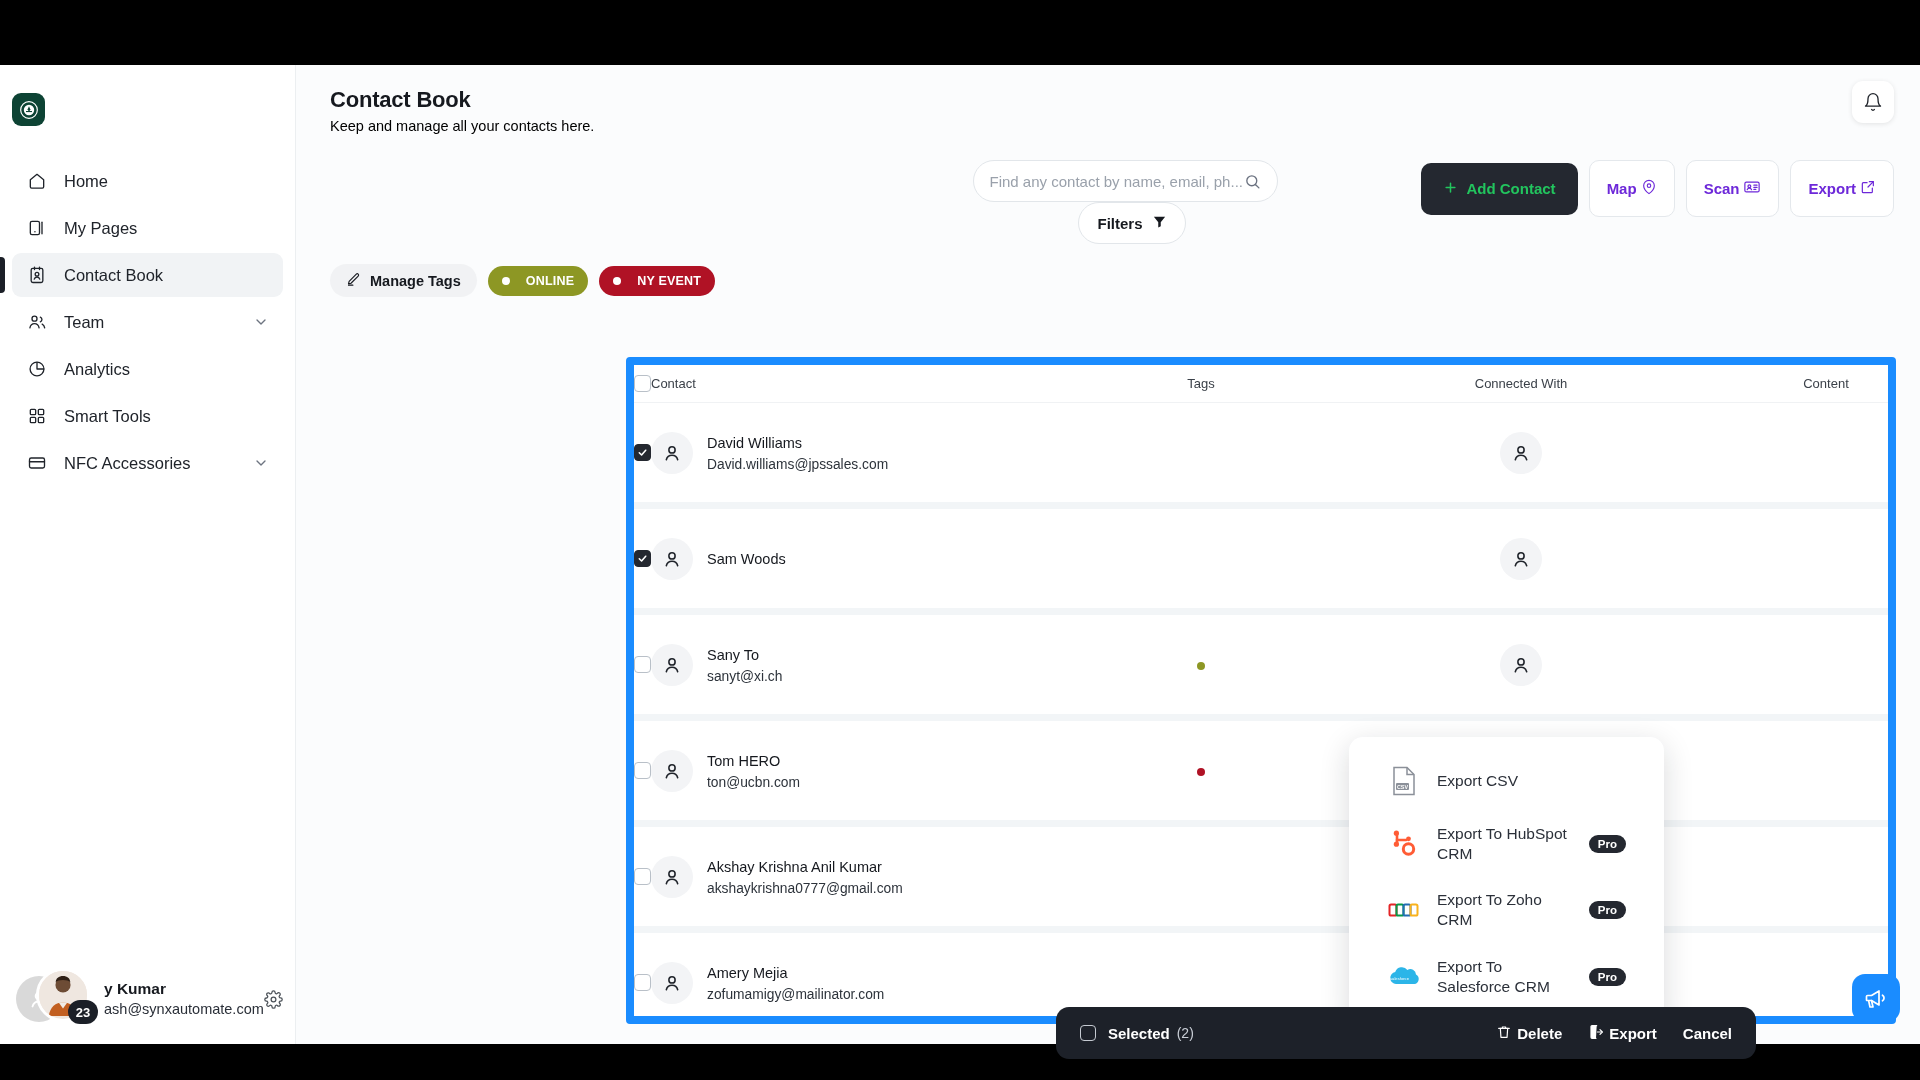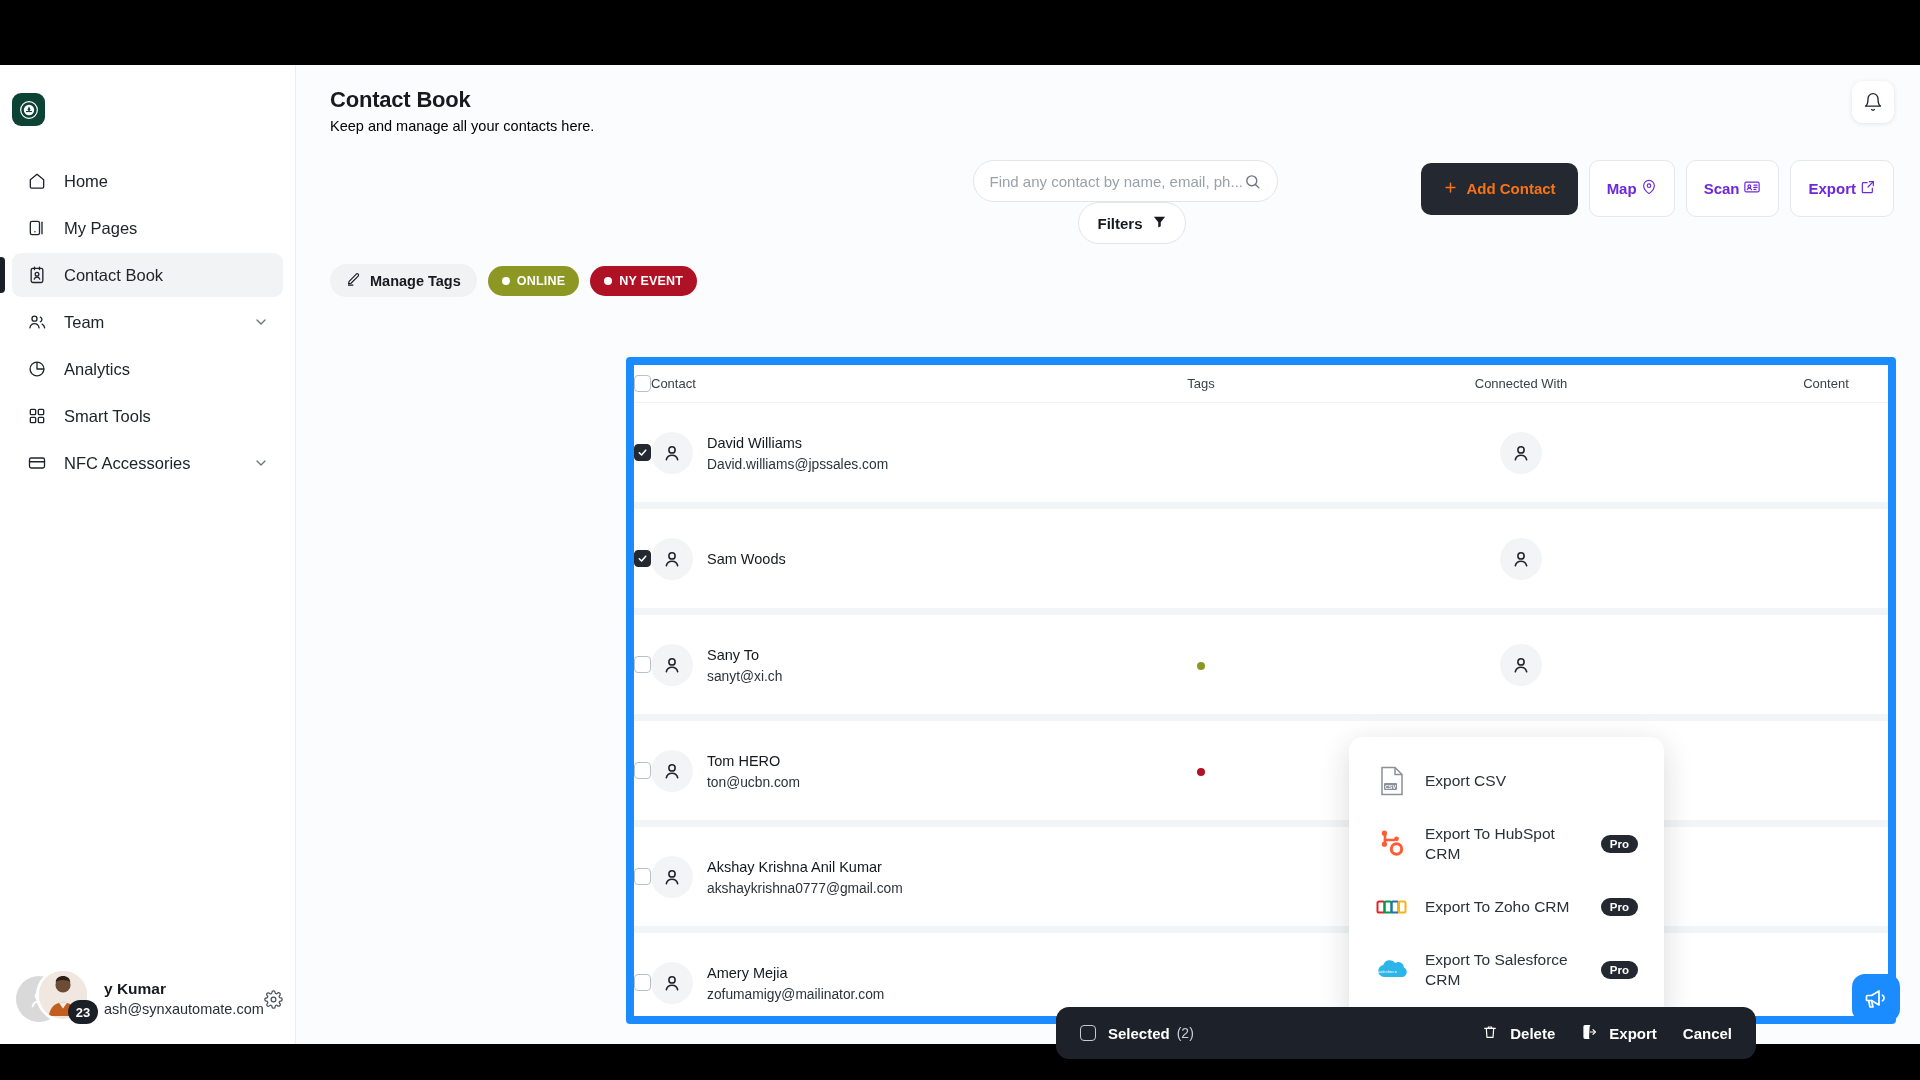--- a/index.html
+++ b/index.html
@@ -91,36 +91,36 @@
   }
   .search input::placeholder { color:#9aa1ab; }
   .search .s-ico { color:#6b7280; display:flex; }
   .filters {
     margin-left:14px; height:42px; padding:0 18px; border:1px solid #e2e6ea;
     border-radius:22px; background:#fff; display:flex; align-items:center; gap:9px;
     font-size:15px; font-weight:600; color:#16191f; cursor:pointer;
   }
   .head-actions { position:absolute; right:26px; top:26px; display:flex; align-items:center; gap:11px; }
   .btn-dark {
-    height:52px; padding:16px 22px; background:#242830; color:#f97316; border-radius:10px;
+    height:52px; padding:16px 22px; background:#242830; color:#22c55e; border-radius:10px;
     display:flex; align-items:center; gap:8px; font-size:15px; font-weight:700; cursor:pointer;
   }
   .btn-light {
     height:57px; padding:0 17px; background:#fff; border:1px solid #e4e8ec; border-radius:10px;
     display:flex; align-items:center; gap:4px; font-size:15px; font-weight:600; color:#6d28d9; cursor:pointer;
   }
 
   .tagsbar { display:flex; align-items:center; gap:11px; padding: 20px 0 0 34px; }
   .manage-tags {
     height:33px; padding:0 16px; border-radius:17px; background:#f1f2f4;
     display:flex; align-items:center; gap:9px; font-size:14.5px; font-weight:700; color:#16191f; cursor:pointer;
   }
   .tag-pill {
     height:30px; padding:0 14px; border-radius:15px; color:#fff;
-    display:flex; align-items:center; gap:7px; font-size:12.5px; font-weight:700; letter-spacing:.2px; cursor:pointer;
+    display:flex; align-items:center; gap:16px; font-size:12.5px; font-weight:700; letter-spacing:.2px; cursor:pointer;
   }
   .tag-dot { width:8px; height:8px; border-radius:50%; background:#fff; }
 
   
   .table-outline {
     position:absolute; left:330px; top:292px; right:24px; bottom:20px;
     border:8px solid #1a8cff; border-radius:4px; overflow:hidden; background:#fff;
   }
   .table-inner { width:100%; height:100%; background:#fff; position:relative; overflow:hidden; }
 
@@ -152,21 +152,21 @@
     display:flex; align-items:center; justify-content:center; color:#20242b; flex:0 0 42px;
   }
   .c-name { font-size:14.5px; font-weight:400; color:#16191f; }
   .c-mail { font-size:13.8px; color:#2d333b; margin-top:5px; }
   .tagdot { width:8px; height:8px; border-radius:50%; display:inline-block; }
 
   
   .export-menu {
     position:absolute; left:1053px; top:672px; width:315px;
     background:#fff; border-radius:14px; box-shadow:0 8px 30px rgba(18,22,28,.16);
-    padding:14px 4px; z-index:40;
+    padding:14px 16px; z-index:40;
   }
   .em-item {
     display:flex; align-items:center; gap:16px; padding:13px 22px; cursor:pointer;
   }
   .em-ico { width:34px; height:34px; display:flex; align-items:center; justify-content:center; flex:0 0 34px; }
   .em-label { font-size:15.5px; color:#2b3039; line-height:1.3; }
   .pro {
     margin-left:auto; background:#242830; color:#fff; font-size:11.5px; font-weight:700;
     border-radius:10px; padding:3px 9px; flex:0 0 auto;
   }
@@ -177,21 +177,21 @@
     position:absolute; left:760px; top:942px; width:700px; height:52px;
     background:#1d2129; border-radius:13px; display:flex; align-items:center;
     padding:0 24px; color:#fff; z-index:50;
   }
   .sel-cb {
     width:16px; height:16px; border-radius:4px; border:1.6px solid #c5cad1; margin-right:12px;
   }
   .sel-label { font-size:15px; font-weight:700; }
   .sel-count { font-size:14px; color:#c9ced6; margin-left:7px; }
   .sel-actions { margin-left:auto; display:flex; align-items:center; gap:26px; }
-  .sel-act { display:flex; align-items:center; gap:12px; font-size:15px; font-weight:700; cursor:pointer; }
+  .sel-act { display:flex; align-items:center; gap:5px; font-size:15px; font-weight:700; cursor:pointer; }
 
   .chat-widget {
     position:absolute; right:20px; bottom:22px; width:48px; height:48px;
     border-radius:13px; background:#1a8cff; display:flex; align-items:center; justify-content:center;
     z-index:60; cursor:pointer;
   }
 </style>
 </head>
 <body>
 

